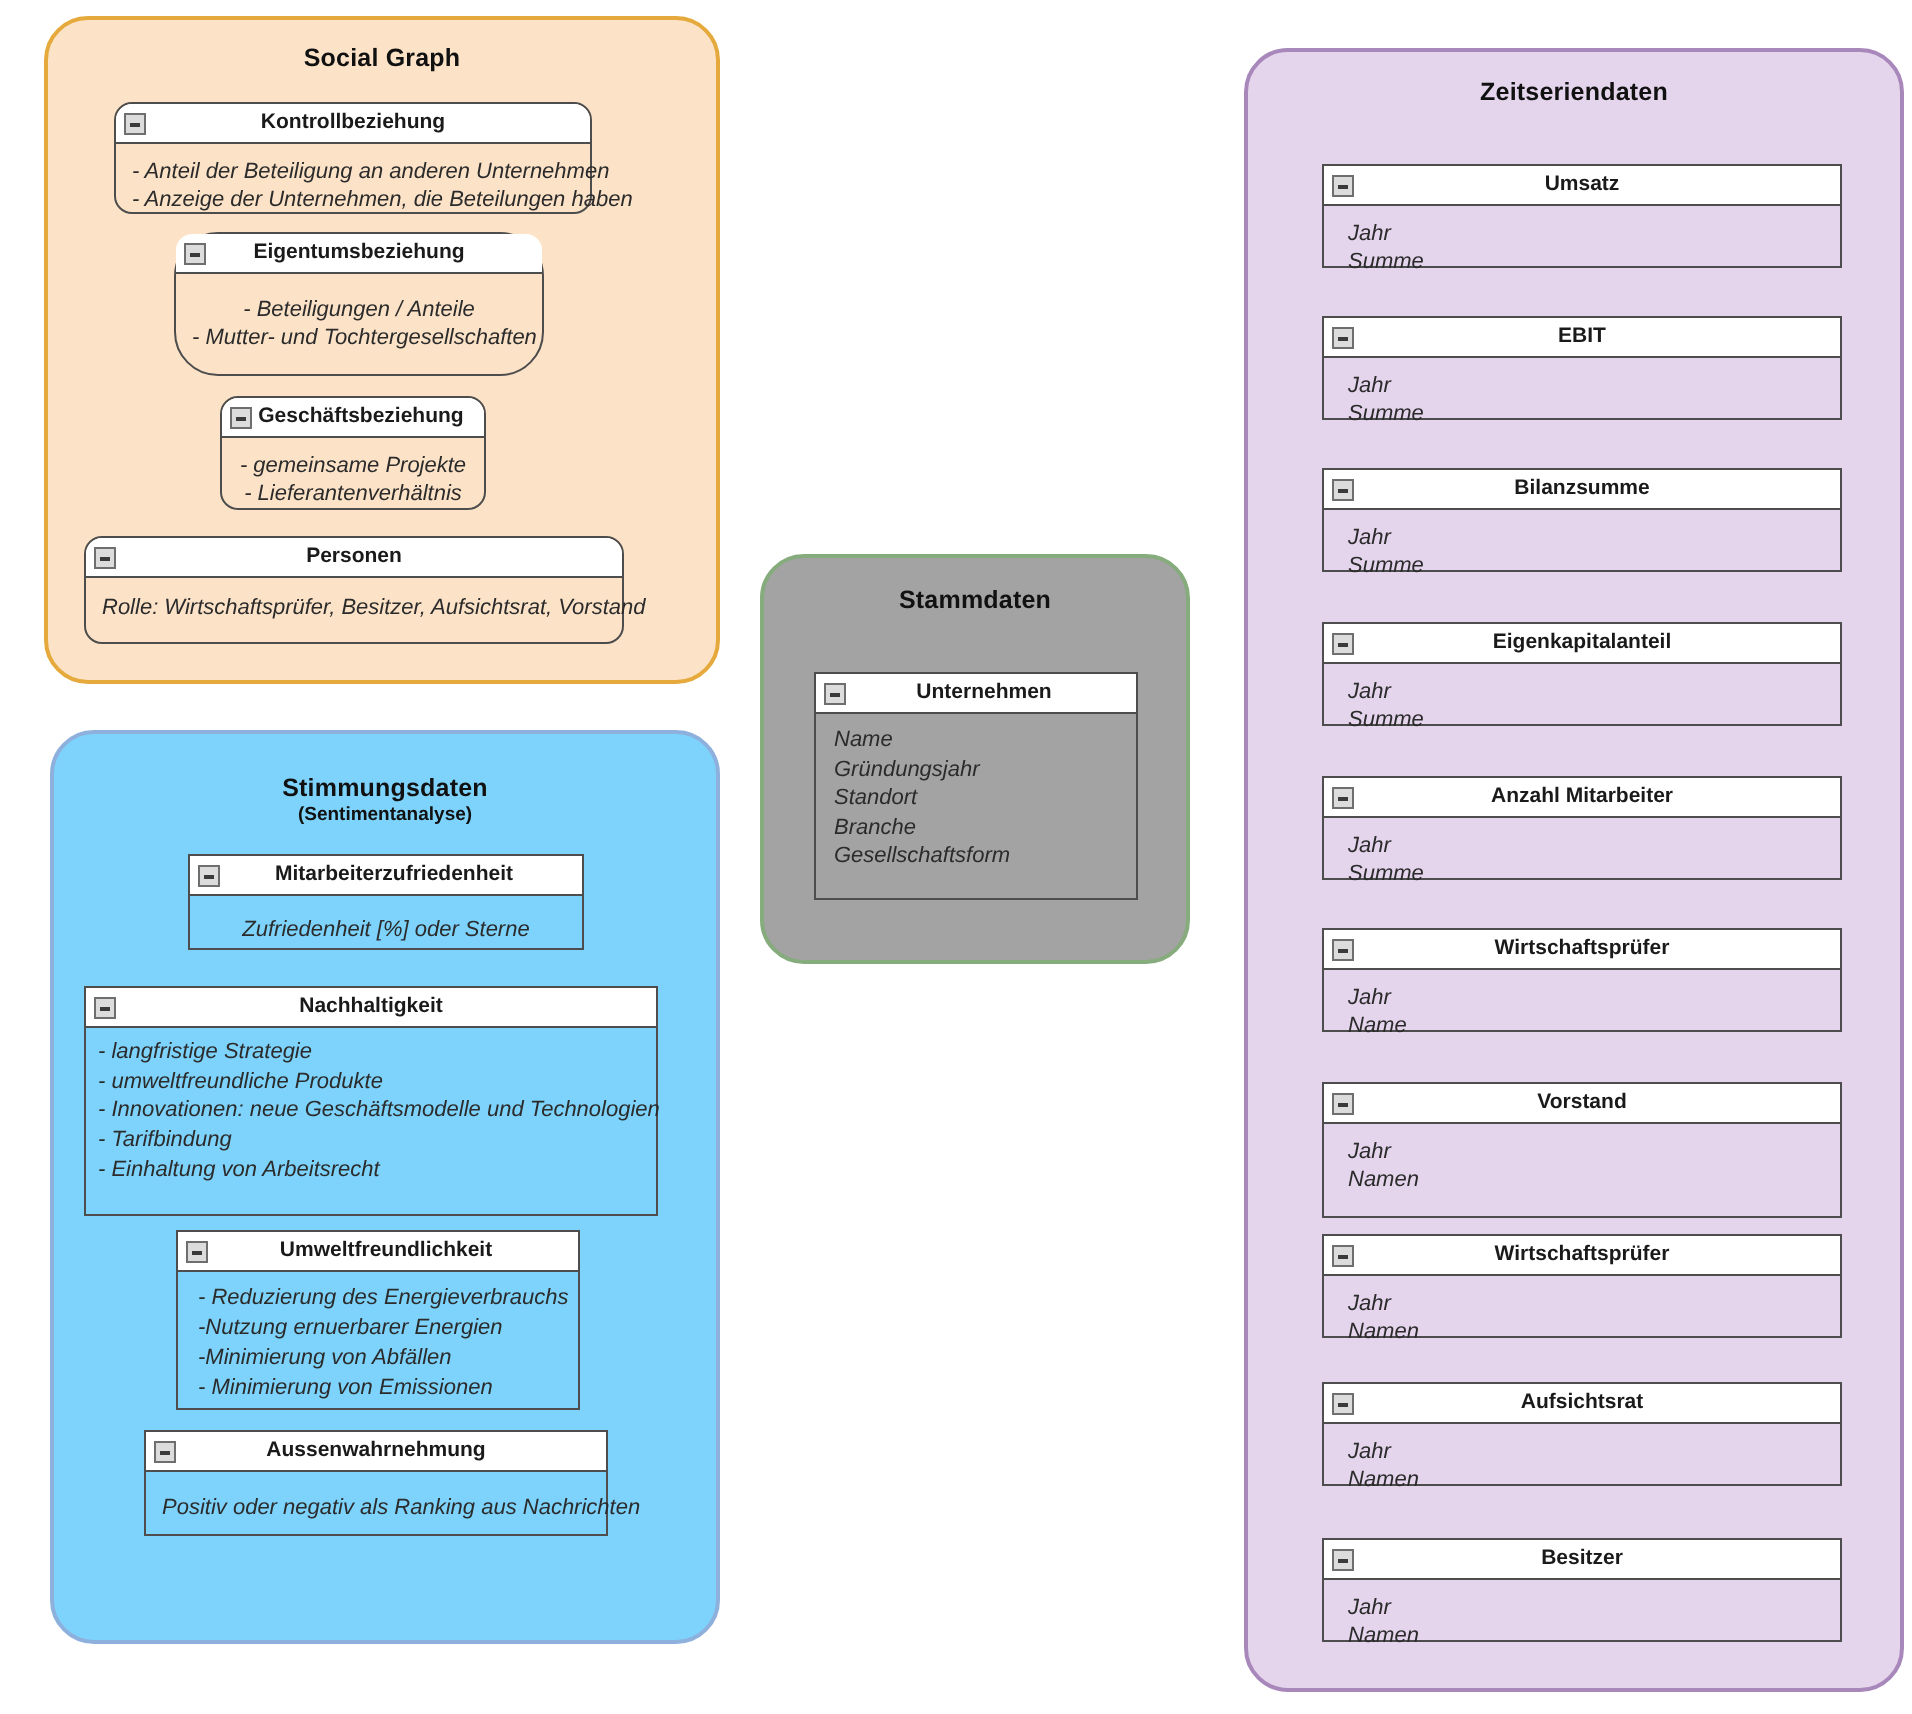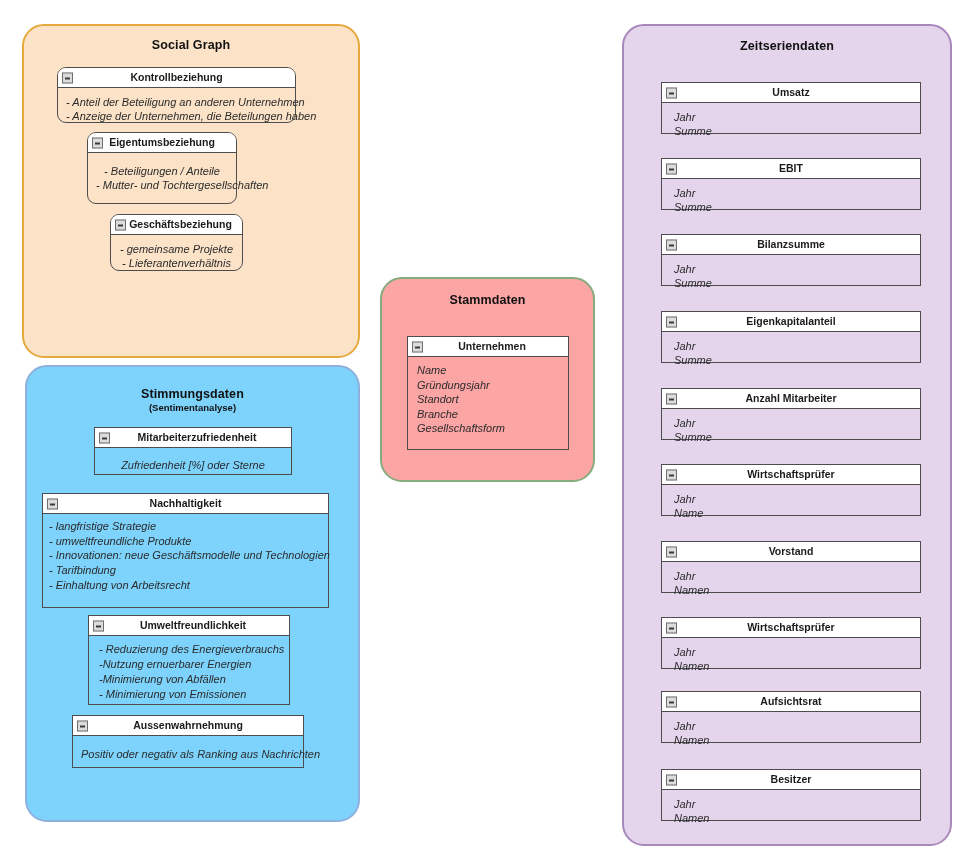--- a/index.html
+++ b/index.html
@@ -33,21 +33,21 @@
   .group-subtitle {
     text-align: center;
     font-weight: bold;
     font-size: 9.5px;
     color: #111111;
     margin-top: 1px;
   }
 
   .group.social   { background: #fce3c8; border-color: #e5a93c; }
   .group.stimmung { background: #7dd3fc; border-color: #8eb0dd; }
-  .group.stamm    { background: #fca5a5; border-color: #86ab7d; }
+  .group.stamm    { background: #a3a3a3; border-color: #86ab7d; }
   .group.zeit     { background: #e4d5ec; border-color: #a888bb; }
 
   
   .card {
     position: absolute;
     border: 1.4px solid #4d4d4d;
     background: transparent;
   }
   .card.rounded { border-radius: 9px; }
   .card-header {
@@ -99,35 +99,35 @@
   }
   .card-body .line { white-space: nowrap; }
   .card-body.center { text-align: center; }
   .card-body.left { text-align: left; }
 </style>
 </head>
 <body>
 
 <div id="canvas">
 
-  <div class="group social" style="left:22px; top:24px; width:338px; height:334px;">
+  <div class="group social" style="left:22px; top:8px; width:338px; height:334px;">
     <div class="group-title" style="margin-top:12px;">Social Graph</div>
 
     <div class="card rounded" style="left:33px; top:41px; width:239px; height:56px;">
       <div class="card-header">
         <span class="collapse-icon"></span>
         <span class="card-title">Kontrollbeziehung</span>
       </div>
       <div class="card-body center">
         <div class="line">- Anteil der Beteiligung an anderen Unternehmen</div>
         <div class="line">- Anzeige der Unternehmen, die Beteilungen haben</div>
       </div>
     </div>
 
-    <div class="card rounded" style="left:63px; top:106px; width:150px; height:72px;">
+    <div class="card rounded" style="left:63px; top:106px; width:185px; height:72px;border-radius:22px;">
       <div class="card-header">
         <span class="collapse-icon"></span>
         <span class="card-title">Eigentumsbeziehung</span>
       </div>
       <div class="card-body center" style="padding-top:11px;">
         <div class="line">- Beteiligungen / Anteile</div>
         <div class="line">- Mutter- und Tochtergesellschaften</div>
       </div>
     </div>
 
@@ -135,20 +135,29 @@
       <div class="card-header">
         <span class="collapse-icon"></span>
         <span class="card-title" style="padding:0 8px 0 16px;">Geschäftsbeziehung</span>
       </div>
       <div class="card-body center">
         <div class="line">- gemeinsame Projekte</div>
         <div class="line">- Lieferantenverhältnis</div>
       </div>
     </div>
 
+    <div class="card rounded" style="left:18px; top:258px; width:270px; height:54px;">
+      <div class="card-header">
+        <span class="collapse-icon"></span>
+        <span class="card-title">Personen</span>
+      </div>
+      <div class="card-body left" style="padding-top:8px;">
+        <div class="line">Rolle: Wirtschaftsprüfer, Besitzer, Aufsichtsrat, Vorstand</div>
+      </div>
+    </div>
   </div>
 
   <div class="group stimmung" style="left:25px; top:365px; width:335px; height:457px;">
     <div class="group-title" style="margin-top:20px;">Stimmungsdaten</div>
     <div class="group-subtitle">(Sentimentanalyse)</div>
 
     <div class="card" style="left:67px; top:60px; width:198px; height:48px;">
       <div class="card-header">
         <span class="collapse-icon"></span>
         <span class="card-title" style="padding:0 6px 0 14px;">Mitarbeiterzufriedenheit</span>
@@ -276,21 +285,21 @@
       <div class="card-header">
         <span class="collapse-icon"></span>
         <span class="card-title">Wirtschaftsprüfer</span>
       </div>
       <div class="card-body left" style="padding-left:12px;">
         <div class="line">Jahr</div>
         <div class="line">Name</div>
       </div>
     </div>
 
-    <div class="card" style="left:37px; top:515px; width:260px; height:52px;">
+    <div class="card" style="left:37px; top:515px; width:260px; height:68px;">
       <div class="card-header">
         <span class="collapse-icon"></span>
         <span class="card-title">Vorstand</span>
       </div>
       <div class="card-body left" style="padding-left:12px;">
         <div class="line">Jahr</div>
         <div class="line">Namen</div>
       </div>
     </div>
 

